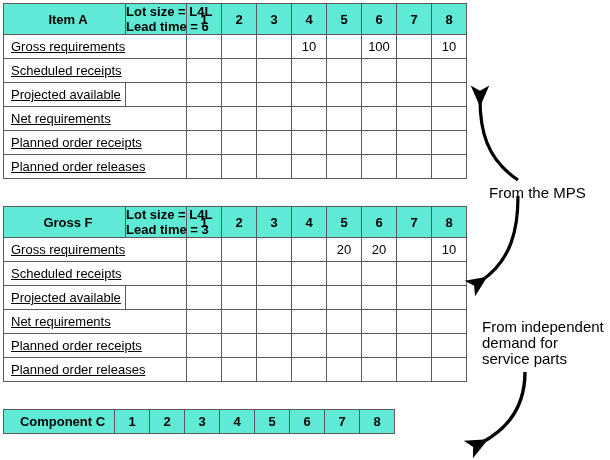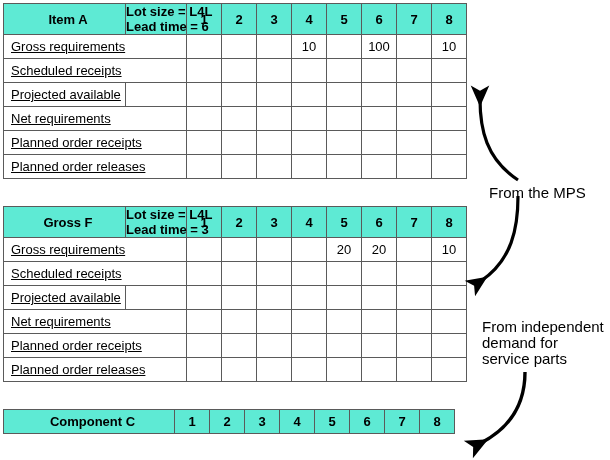--- a/index.html
+++ b/index.html
@@ -69,21 +69,21 @@
     font-size: 13px;
     text-decoration: underline;
   }
   .boh-col { width: 26px; }
 
   .num { text-align: center; font-size: 13px; }
 
   
   #table-item-a { left: 3px; top: 3px; width: 464px; }
   #table-item-f { left: 3px; top: 206px; width: 464px; }
-  #table-component-c { left: 3px; top: 409px; width: 452px; }
+  #table-component-c { left: 3px; top: 409px; width: 392px; }
 
   
   .annotation {
     position: absolute;
     font-size: 15px;
     line-height: 16px;
     color: #000000;
     white-space: pre-line;
   }
   #annotation-mps { left: 489px; top: 185px; }

